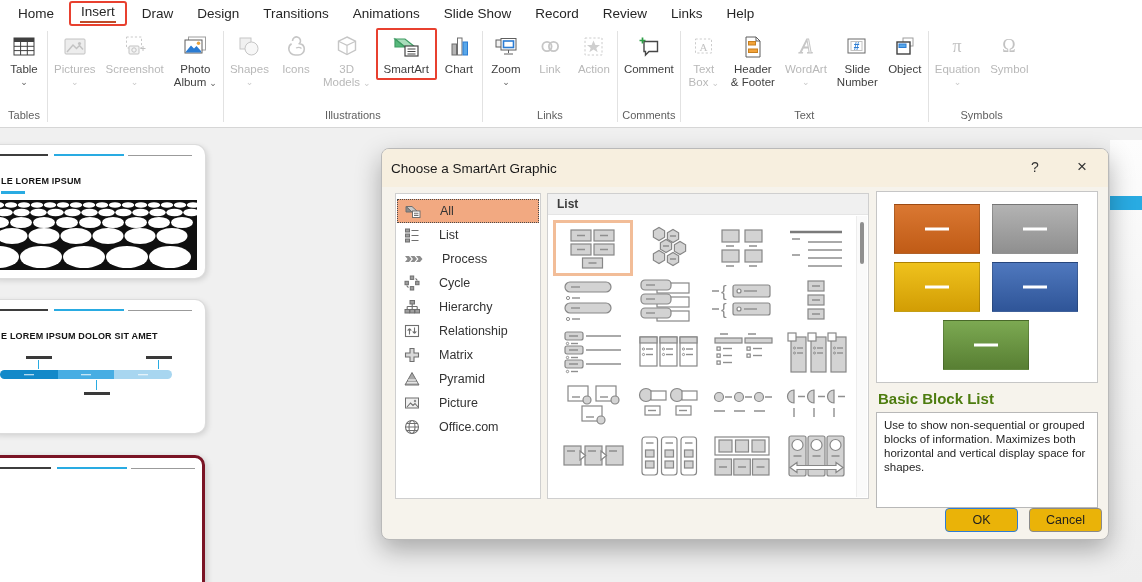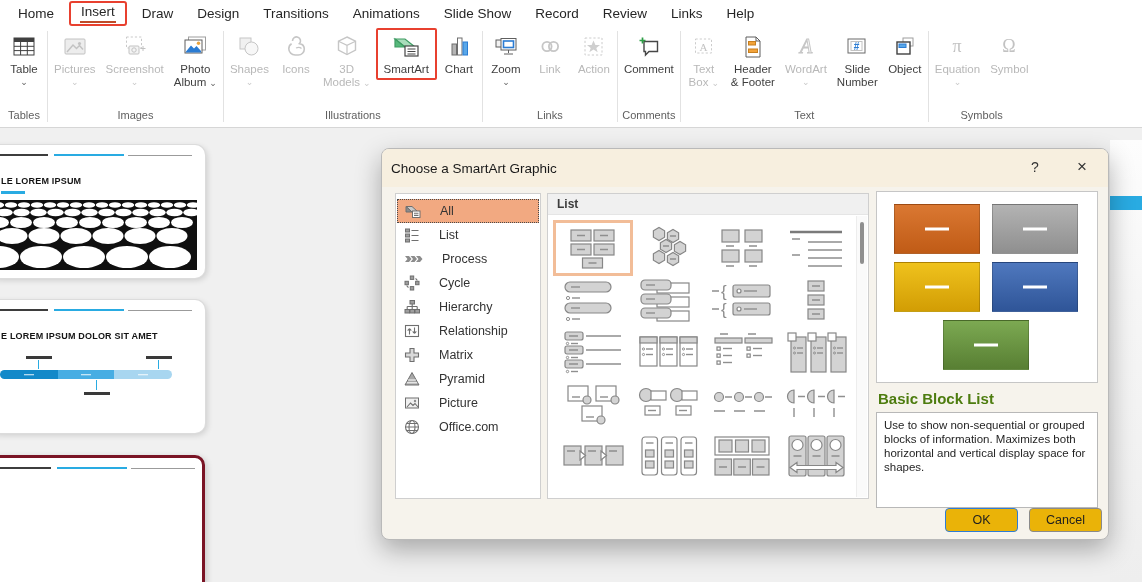--- a/index.html
+++ b/index.html
@@ -163,21 +163,20 @@
                 <rect x="6.5" y="3" width="17" height="13" fill="#fff" stroke="#9e9e9e"></rect>
                 <rect x="3" y="6" width="17" height="13" fill="#fff" stroke="#5f5f5f"></rect>
                 <circle cx="16.5" cy="9.3" r="1.7" fill="#E8A33D"></circle>
                 <path d="M4 17.5 L9 11.5 L12 14.5 L14.5 12 L19 17 L19 18.5 L4 18.5 Z" fill="#2B7CD3"></path>
               </svg>
             </div>
           <div class="rlb"><span>Photo
 Album</span><span class="chevi">⌄</span></div>
         </div>
       </div>
-      <div class="glabel">Images</div>
     </div>
     <div class="vsep"></div>
 
     <div class="rgroup">
       <div class="btnrow">
         <div class="rb dis">
           <div class="ric">
               <svg width="26" height="26" viewBox="0 0 26 26">
                 <rect x="4" y="4" width="11" height="11" fill="#f0f0f0" stroke="#c6c6c6"></rect>
                 <circle cx="15.5" cy="14.5" r="6.5" fill="#f7f7f7" stroke="#c6c6c6"></circle>

